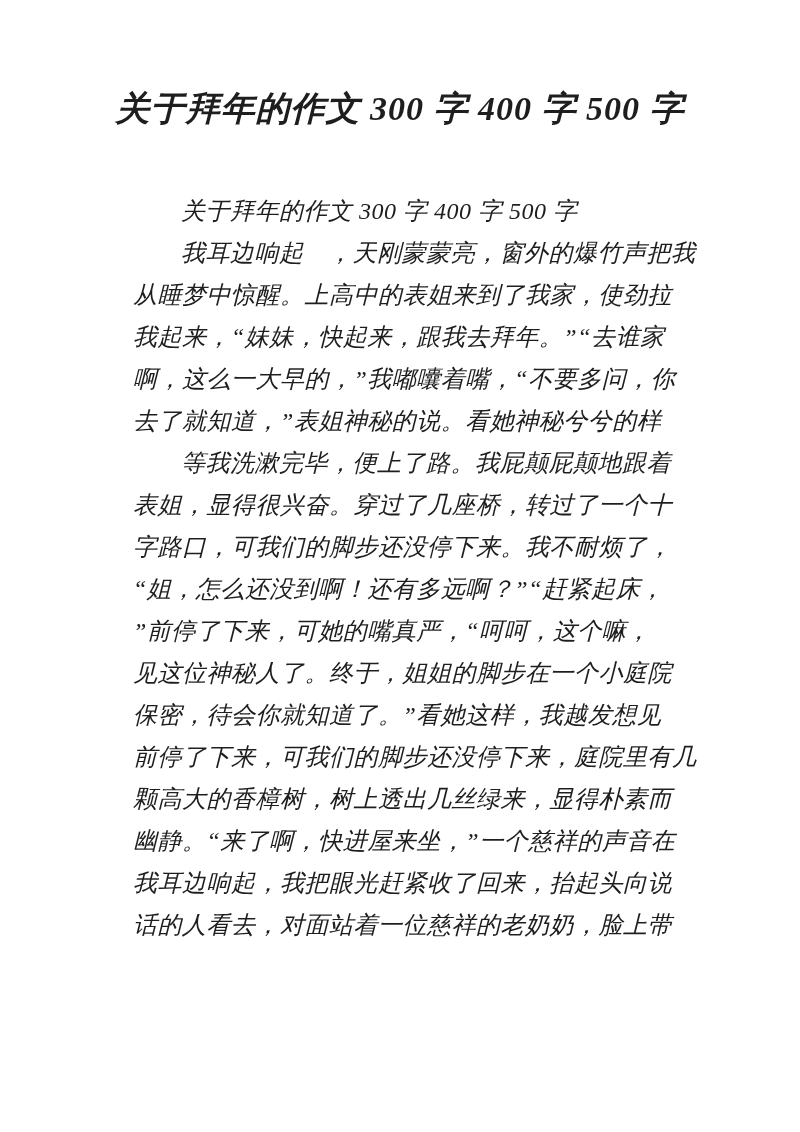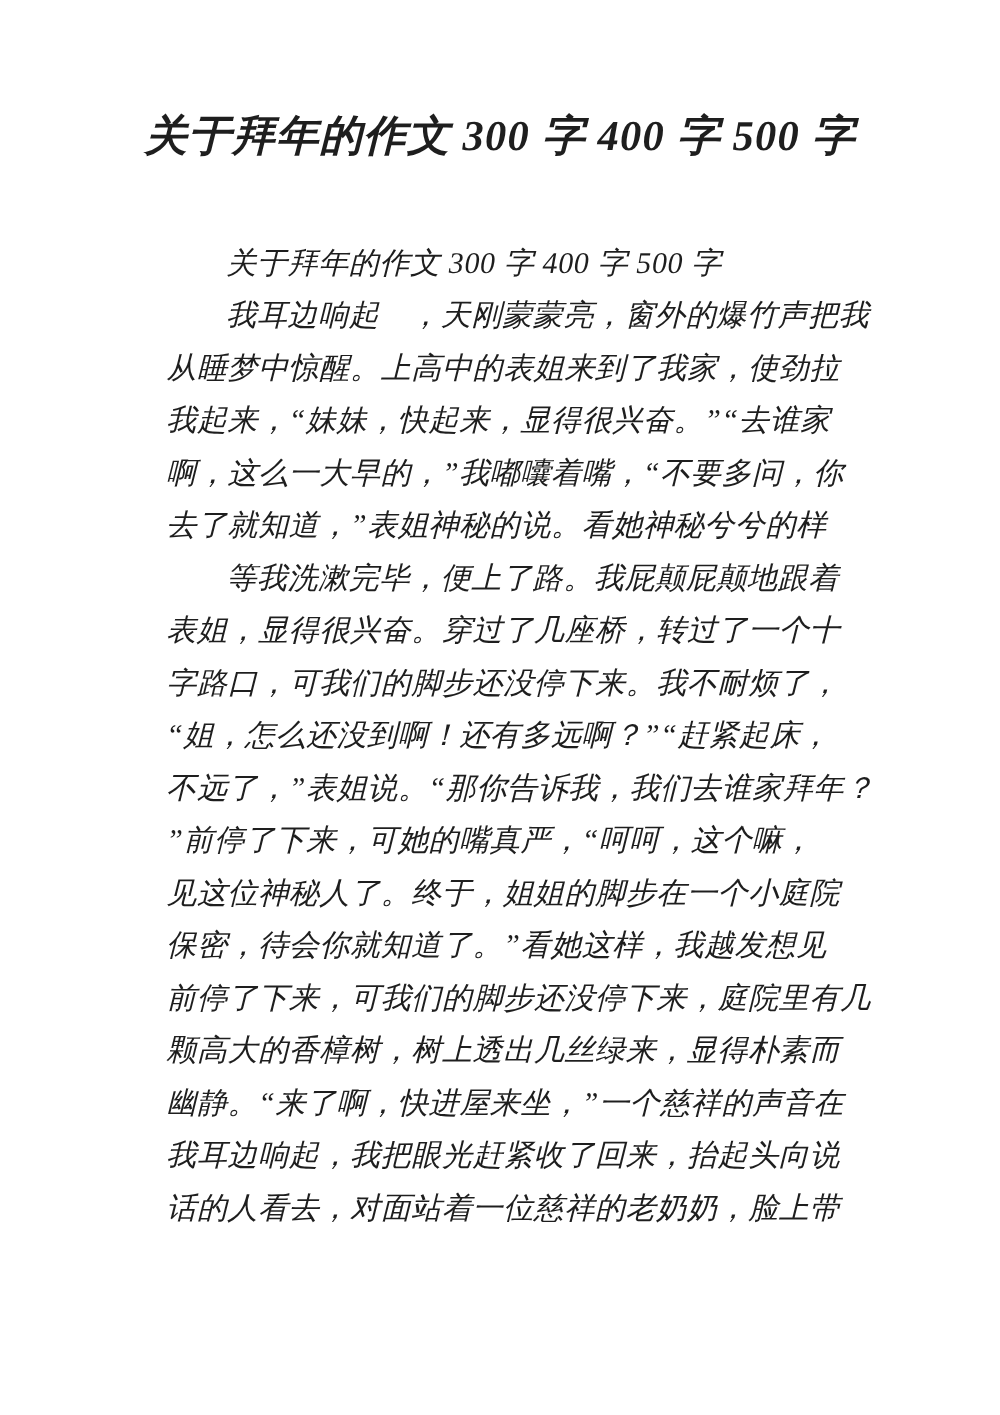--- a/index.html
+++ b/index.html
@@ -49,29 +49,28 @@
 </head>
 <body>
 
 <div class="page">
   <h1 class="doc-title">关于拜年的作文 300 字 400 字 500 字</h1>
   <div class="doc-body">
     <div class="line indent">关于拜年的作文 300 字 400 字 500 字</div>
 
     <div class="line indent">我耳边响起　，天刚蒙蒙亮，窗外的爆竹声把我</div>
     <div class="line">从睡梦中惊醒。上高中的表姐来到了我家，使劲拉</div>
-    <div class="line">我起来，“妹妹，快起来，显得很兴奋。”“去谁家</div>
+    <div class="line">我起来，“妹妹，快起来，跟我去拜年。”“去谁家</div>
     <div class="line">啊，这么一大早的，”我嘟囔着嘴，“不要多问，你</div>
     <div class="line">去了就知道，”表姐神秘的说。看她神秘兮兮的样</div>
 
     <div class="line indent">等我洗漱完毕，便上了路。我屁颠屁颠地跟着</div>
     <div class="line">表姐，显得很兴奋。穿过了几座桥，转过了一个十</div>
     <div class="line">字路口，可我们的脚步还没停下来。我不耐烦了，</div>
     <div class="line">“姐，怎么还没到啊！还有多远啊？”“赶紧起床，</div>
-    <div class="line">不远了，”表姐说。“那你告诉我，我们去谁家拜年？</div>
     <div class="line">”前停了下来，可她的嘴真严，“呵呵，这个嘛，</div>
     <div class="line">见这位神秘人了。终于，姐姐的脚步在一个小庭院</div>
     <div class="line">保密，待会你就知道了。”看她这样，我越发想见</div>
     <div class="line">前停了下来，可我们的脚步还没停下来，庭院里有几</div>
     <div class="line">颗高大的香樟树，树上透出几丝绿来，显得朴素而</div>
     <div class="line">幽静。“来了啊，快进屋来坐，”一个慈祥的声音在</div>
     <div class="line">我耳边响起，我把眼光赶紧收了回来，抬起头向说</div>
     <div class="line">话的人看去，对面站着一位慈祥的老奶奶，脸上带</div>
   </div>
 </div>

